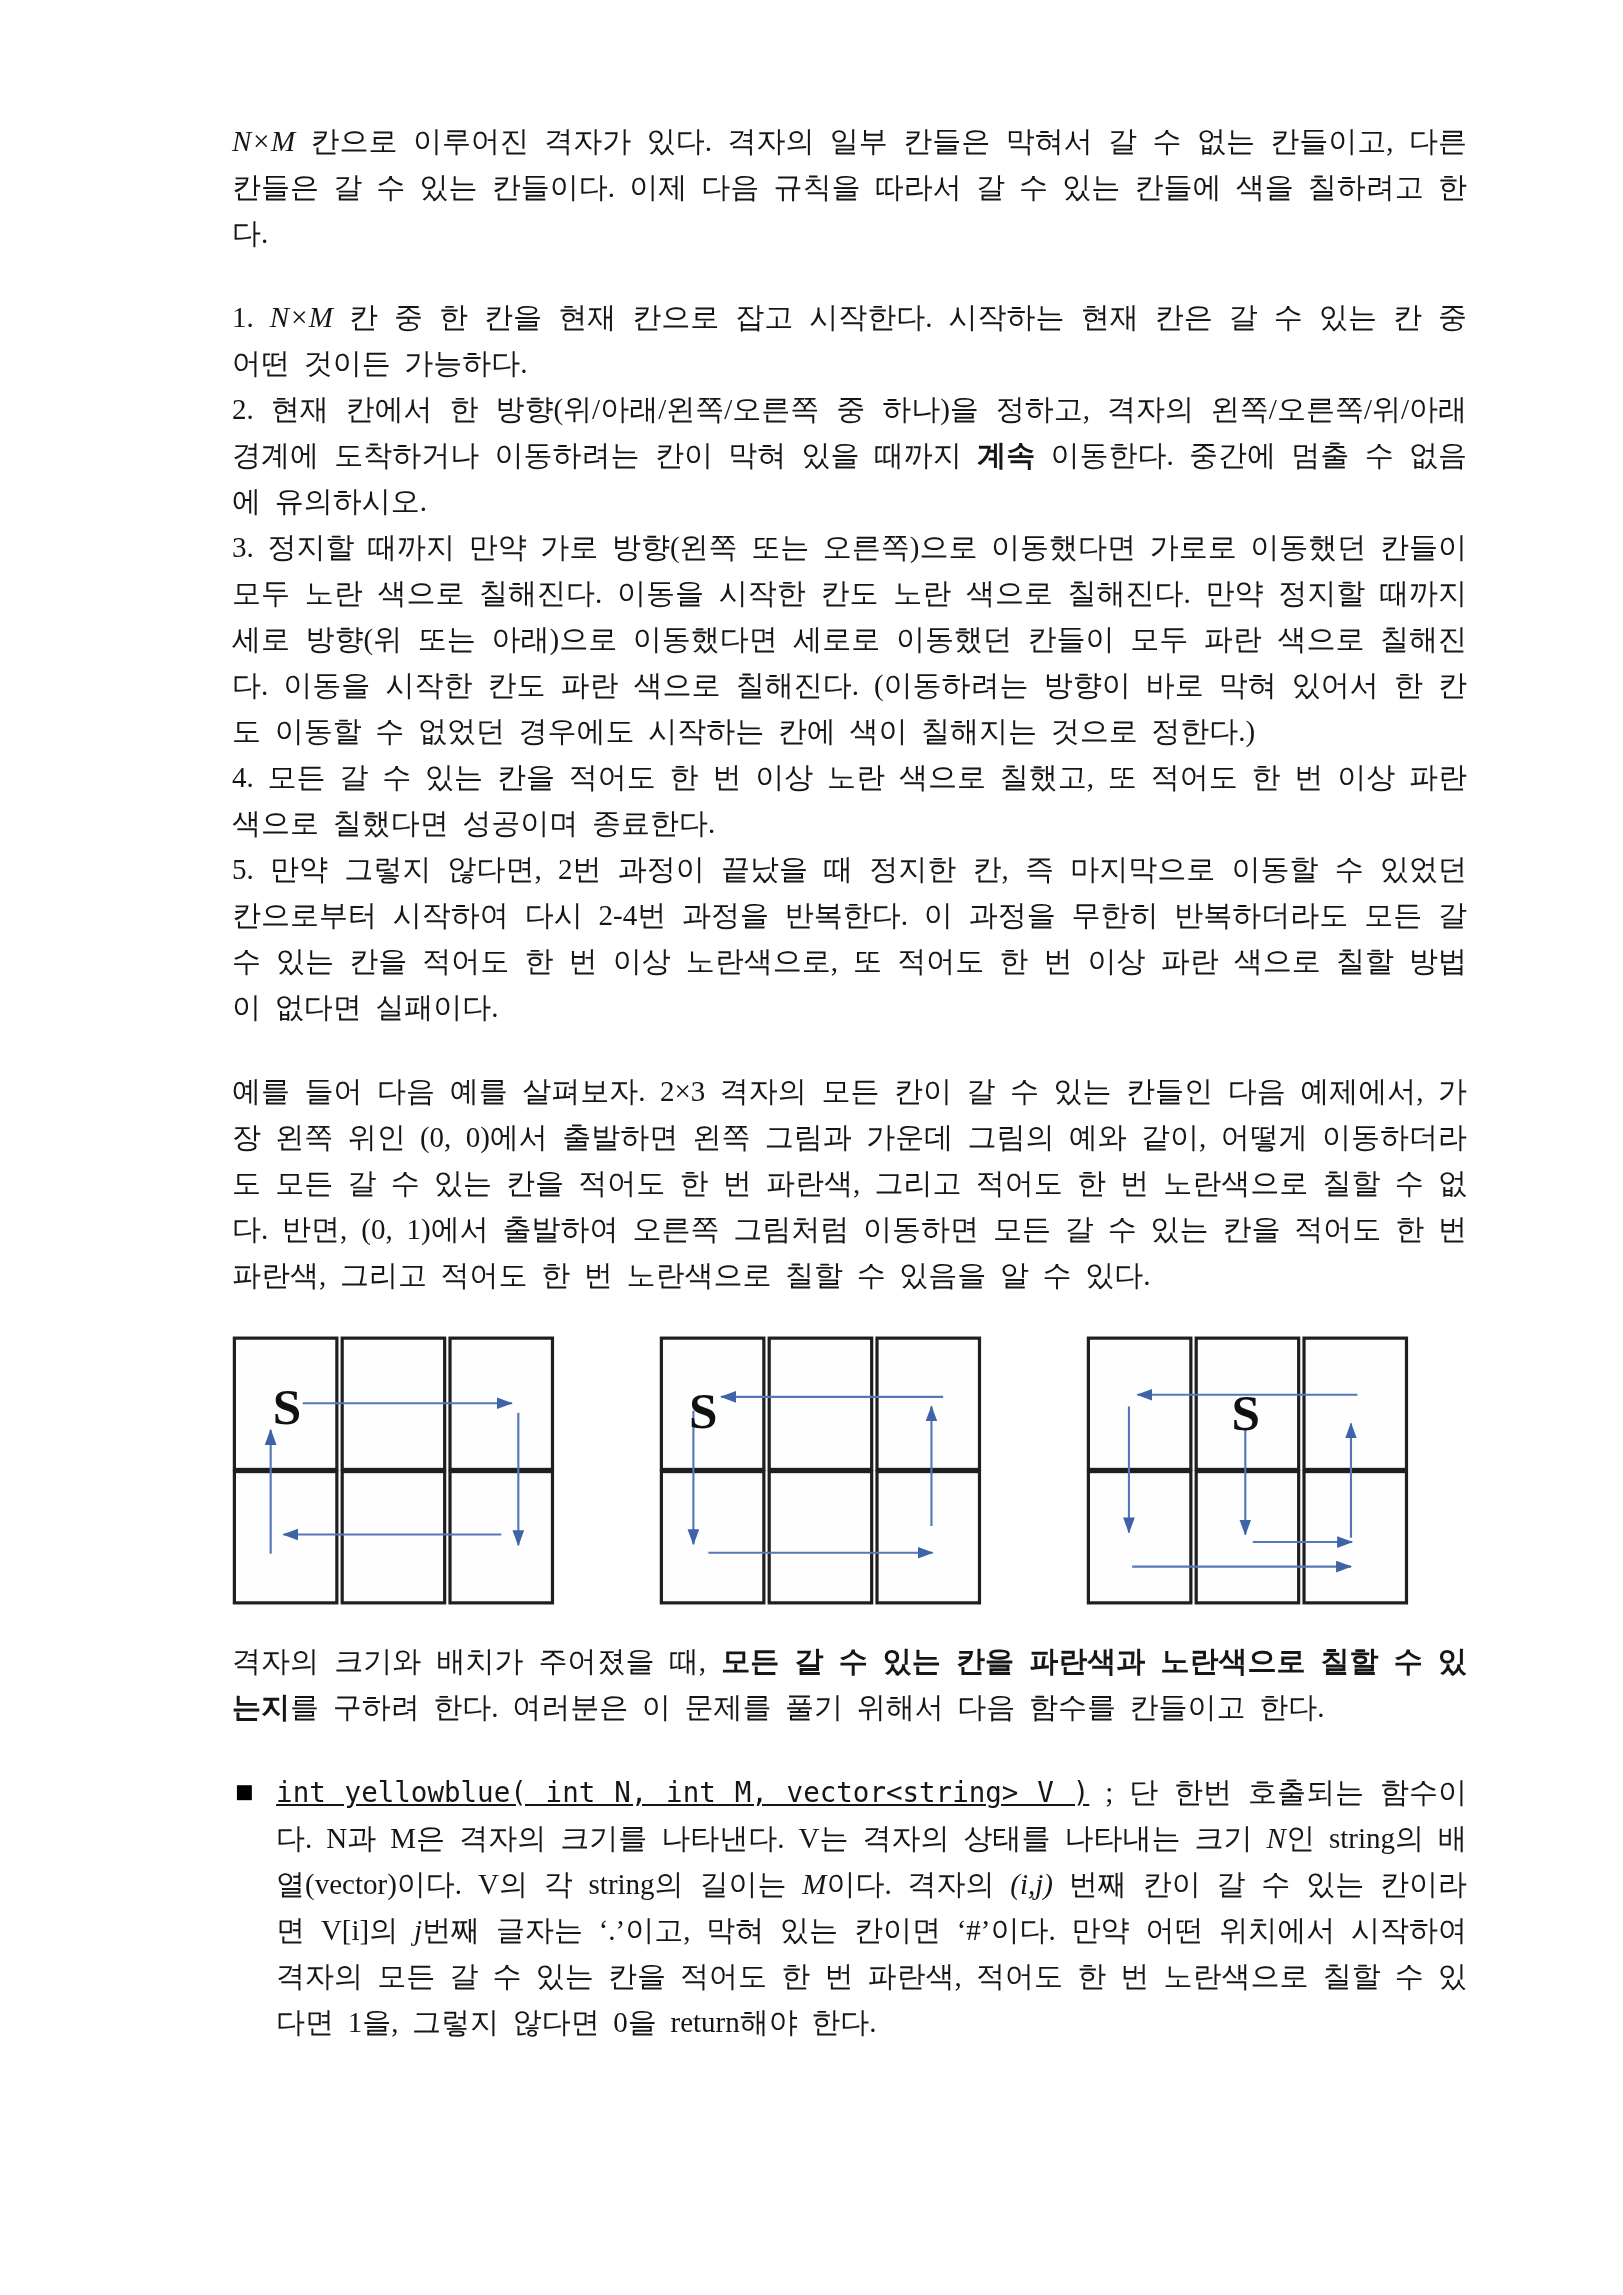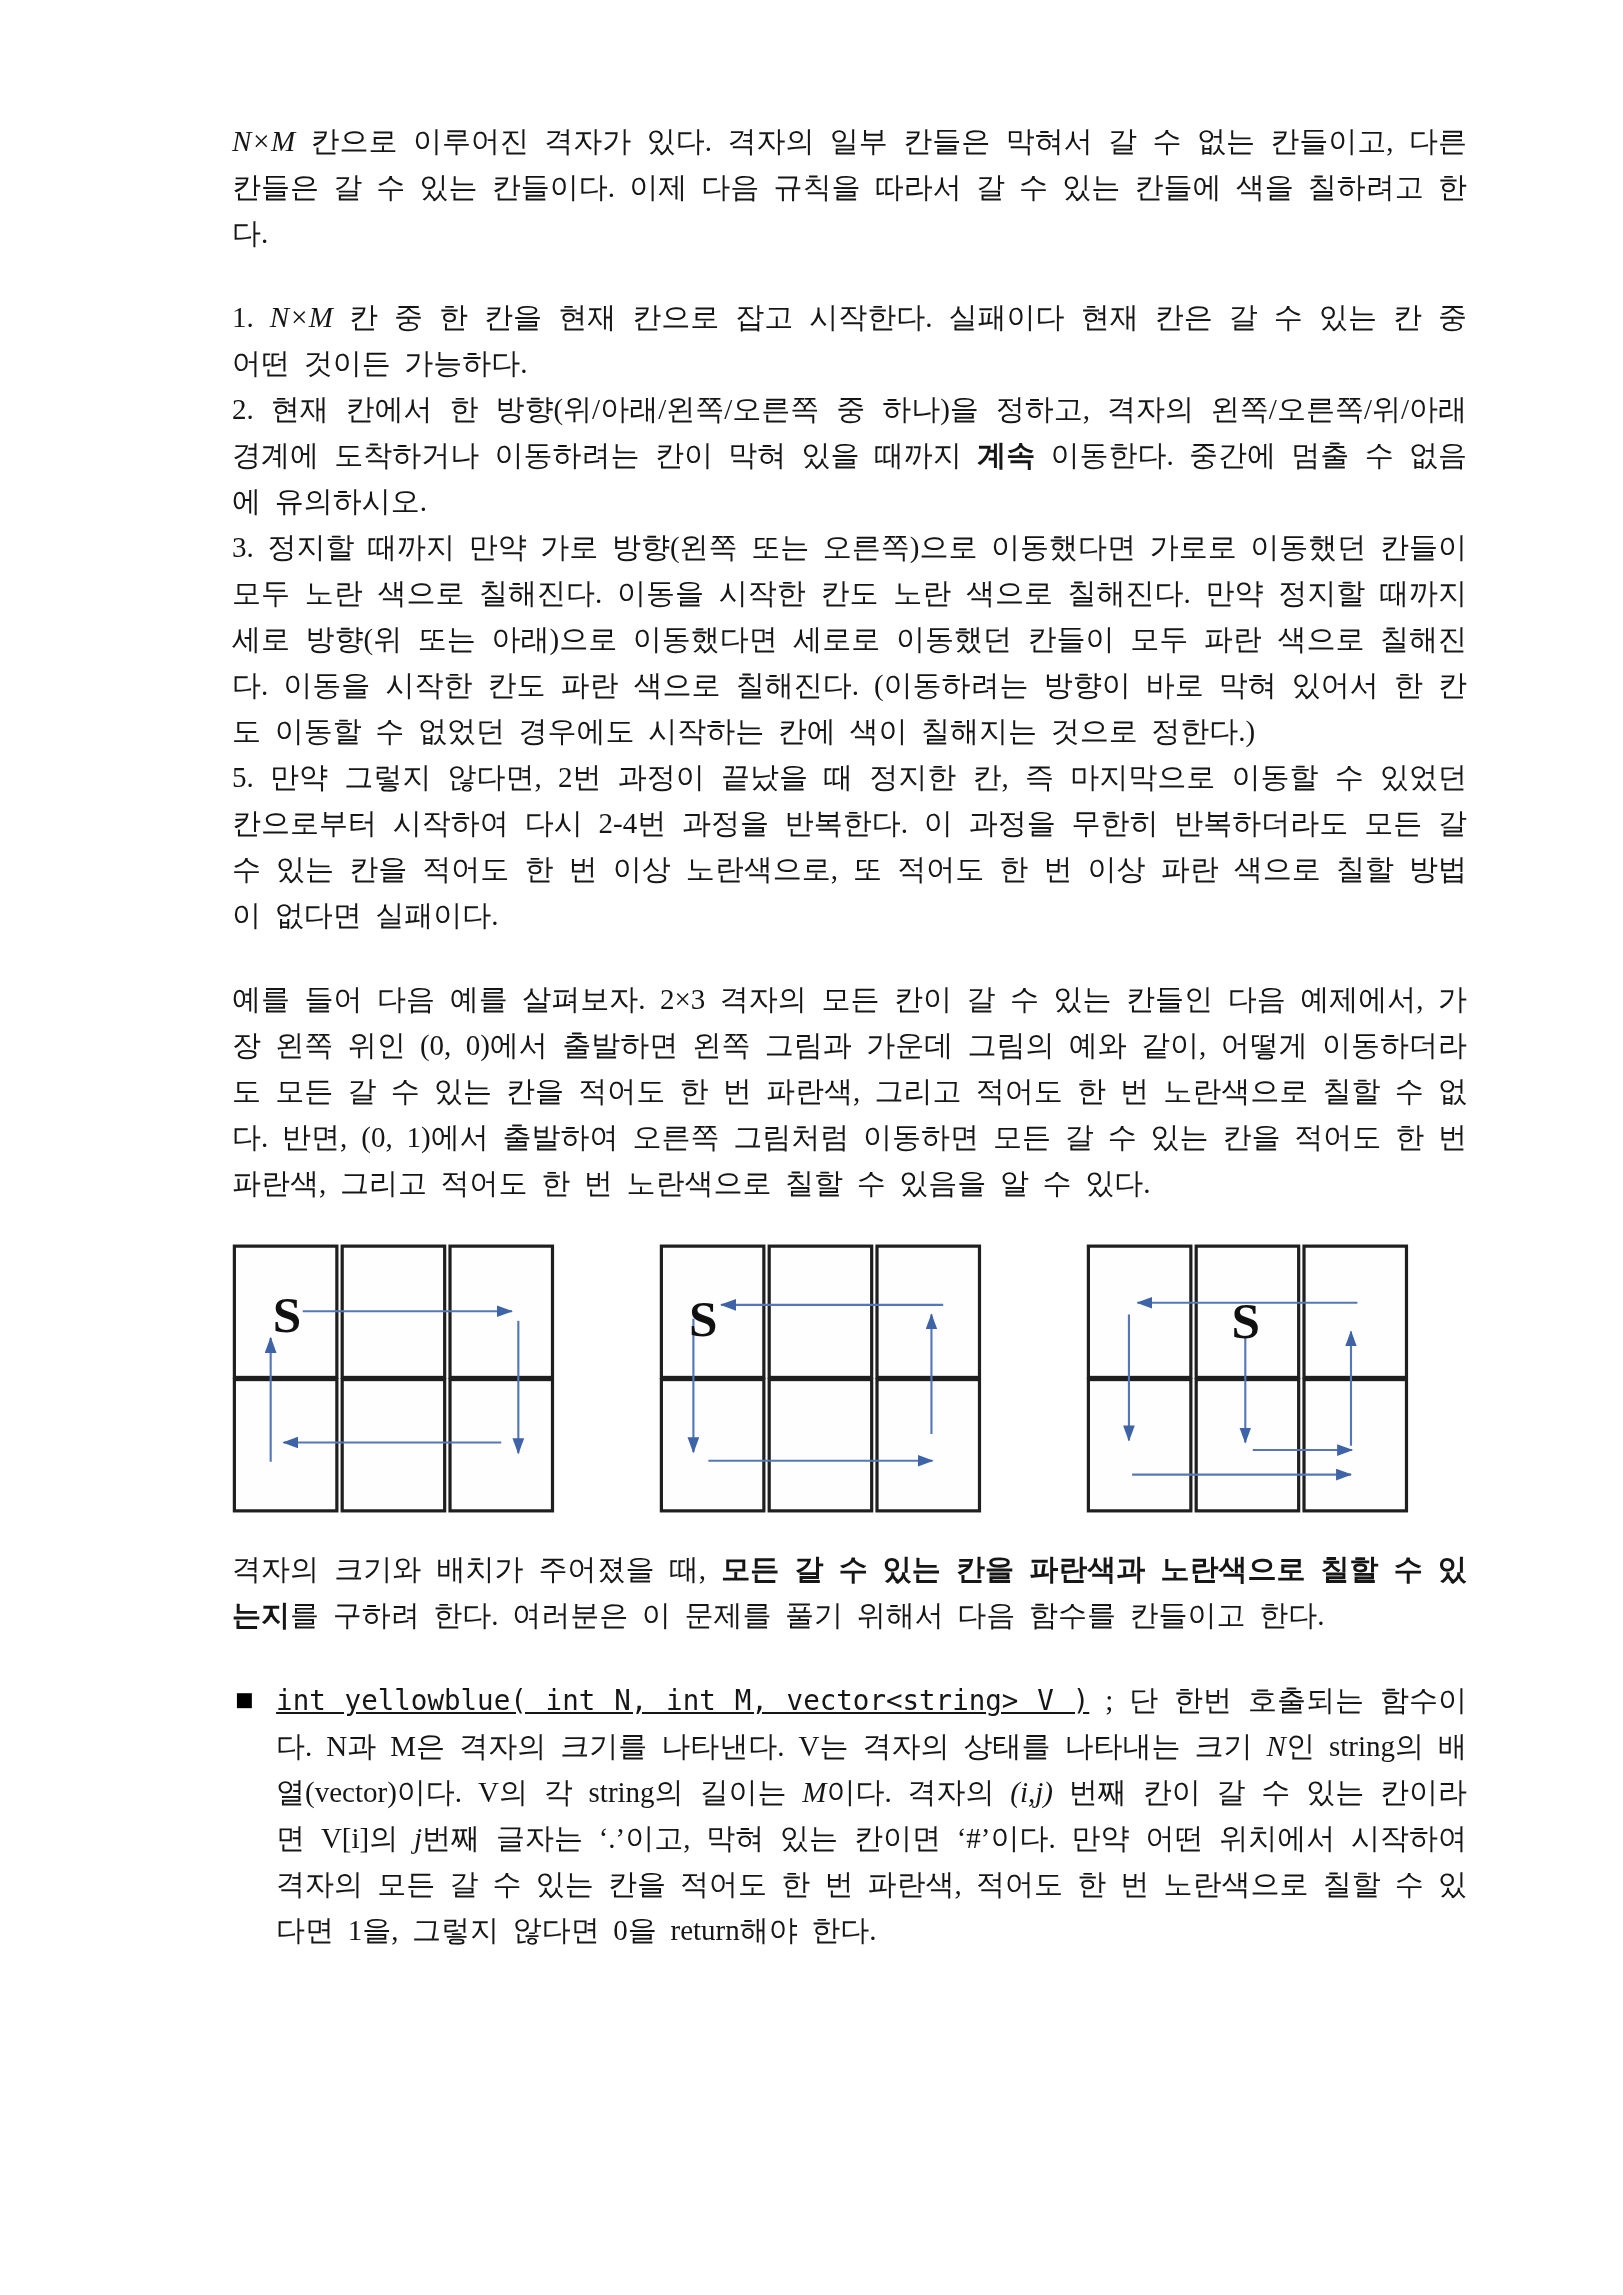--- a/index.html
+++ b/index.html
@@ -48,23 +48,24 @@
 </style>
 </head>
 <body>
 
 <div class="content">
 
 
   <p class="body"><span class="seg-math">N×M</span><span> 칸으로 이루어진 격자가 있다. 격자의 일부 칸들은 막혀서 갈 수 없는 칸들이고, 다른 칸들은 갈 수 있는 칸들이다. 이제 다음 규칙을 따라서 갈 수 있는 칸들에 색을 칠하려고 한다.</span></p>
 
   <div class="rules">
-    <p class="body rule"><span>1. </span><span class="seg-math">N×M</span><span> 칸 중 한 칸을 현재 칸으로 잡고 시작한다. 실패이다 현재 칸은 갈 수 있는 칸 중 어떤 것이든 가능하다.</span></p>
+    <p class="body rule"><span>1. </span><span class="seg-math">N×M</span><span> 칸 중 한 칸을 현재 칸으로 잡고 시작한다. 시작하는 현재 칸은 갈 수 있는 칸 중 어떤 것이든 가능하다.</span></p>
     <p class="body rule"><span>2. 현재 칸에서 한 방향(위/아래/왼쪽/오른쪽 중 하나)을 정하고, 격자의 왼쪽/오른쪽/위/아래 경계에 도착하거나 이동하려는 칸이 막혀 있을 때까지 </span><span class="seg-bold">계속</span><span> 이동한다. 중간에 멈출 수 없음에 유의하시오.</span></p>
     <p class="body rule"><span>3. 정지할 때까지 만약 가로 방향(왼쪽 또는 오른쪽)으로 이동했다면 가로로 이동했던 칸들이 모두 노란 색으로 칠해진다. 이동을 시작한 칸도 노란 색으로 칠해진다. 만약 정지할 때까지 세로 방향(위 또는 아래)으로 이동했다면 세로로 이동했던 칸들이 모두 파란 색으로 칠해진다. 이동을 시작한 칸도 파란 색으로 칠해진다. (이동하려는 방향이 바로 막혀 있어서 한 칸도 이동할 수 없었던 경우에도 시작하는 칸에 색이 칠해지는 것으로 정한다.)</span></p>
+    <p class="body rule"><span>4. 모든 갈 수 있는 칸을 적어도 한 번 이상 노란 색으로 칠했고, 또 적어도 한 번 이상 파란 색으로 칠했다면 성공이며 종료한다.</span></p>
     <p class="body rule"><span>5. 만약 그렇지 않다면, 2번 과정이 끝났을 때 정지한 칸, 즉 마지막으로 이동할 수 있었던 칸으로부터 시작하여 다시 2-4번 과정을 반복한다. 이 과정을 무한히 반복하더라도 모든 갈 수 있는 칸을 적어도 한 번 이상 노란색으로, 또 적어도 한 번 이상 파란 색으로 칠할 방법이 없다면 실패이다.</span></p>
   </div>
 
   <p class="body"><span>예를 들어 다음 예를 살펴보자. 2×3 격자의 모든 칸이 갈 수 있는 칸들인 다음 예제에서, 가장 왼쪽 위인 (0, 0)에서 출발하면 왼쪽 그림과 가운데 그림의 예와 같이, 어떻게 이동하더라도 모든 갈 수 있는 칸을 적어도 한 번 파란색, 그리고 적어도 한 번 노란색으로 칠할 수 없다. 반면, (0, 1)에서 출발하여 오른쪽 그림처럼 이동하면 모든 갈 수 있는 칸을 적어도 한 번 파란색, 그리고 적어도 한 번 노란색으로 칠할 수 있음을 알 수 있다.</span></p>
 
   <div class="figures">
     <div class="fig">
         <svg viewBox="0 0 304 252">
           <defs>
             <marker id="ah0" markerUnits="userSpaceOnUse" markerWidth="16" markerHeight="12" refX="14" refY="5.5" orient="auto">

